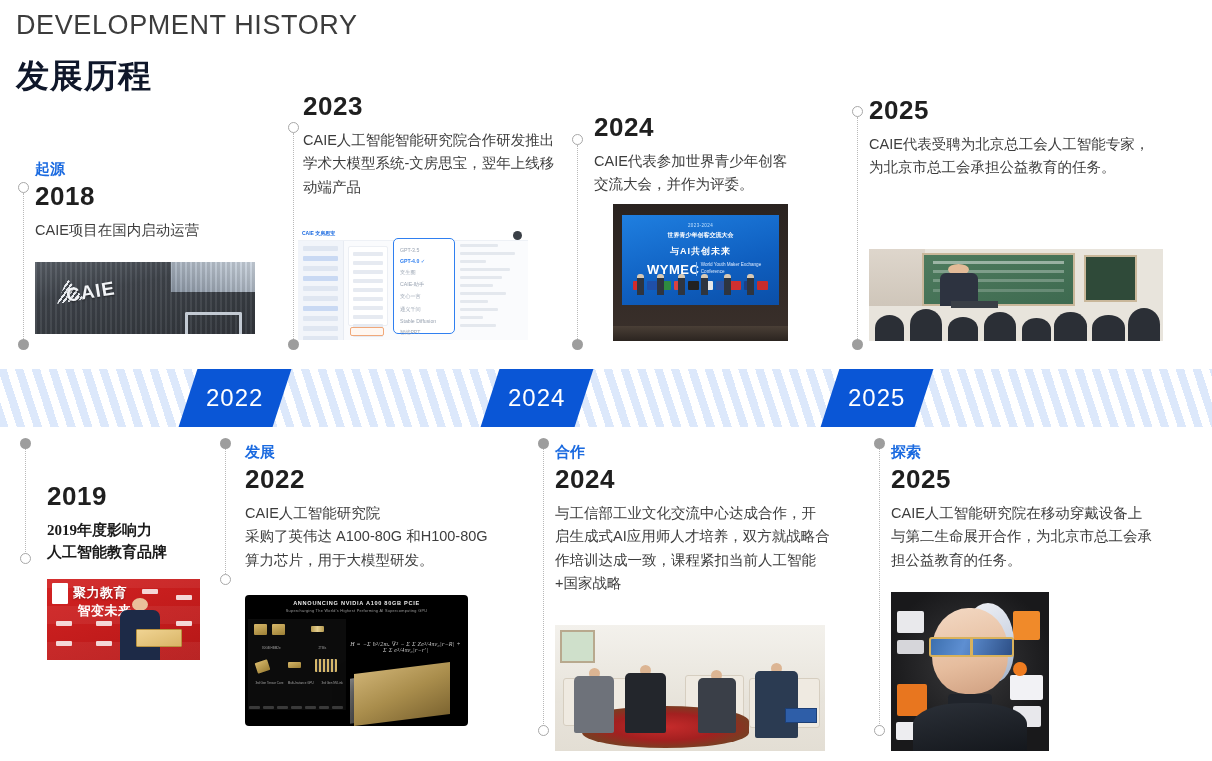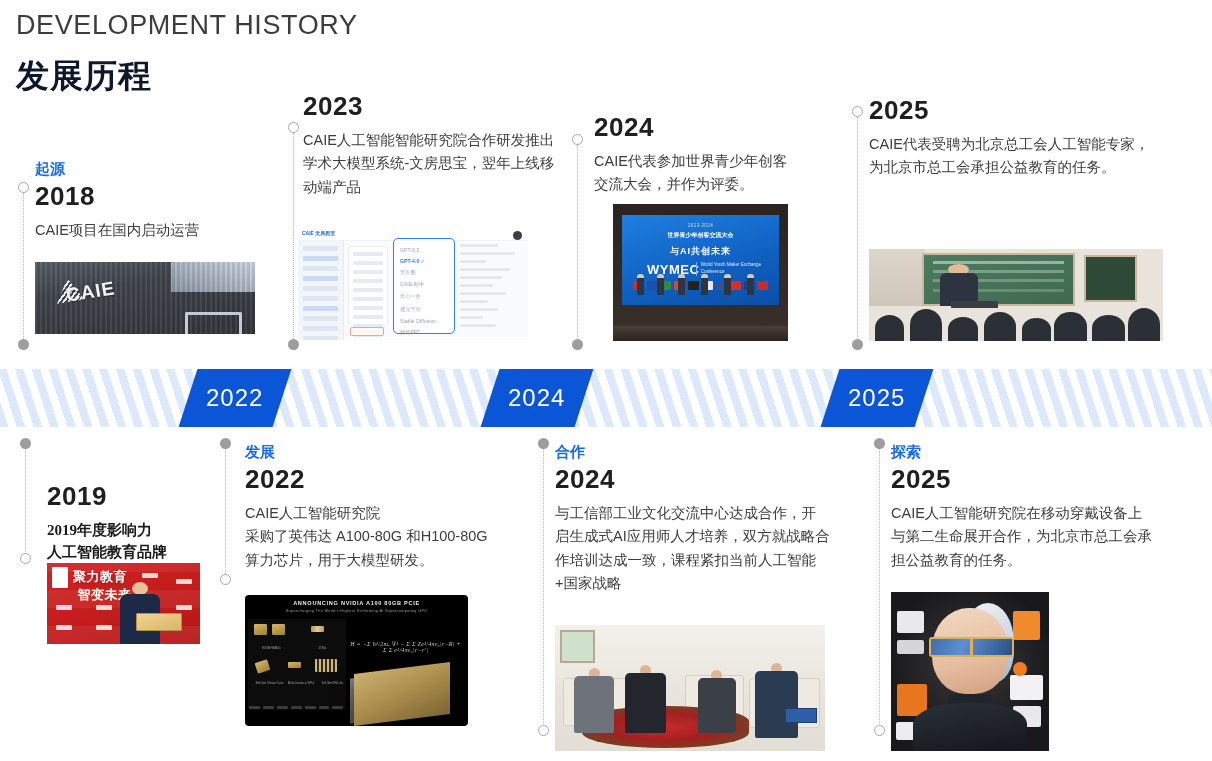--- a/index.html
+++ b/index.html
@@ -240,21 +240,21 @@
   }
   .ph-class .students {
     position: absolute; left: 0; right: 0; bottom: 0; height: 40%;
   }
   .ph-class .s {
     position: absolute; bottom: 0; border-radius: 50% 50% 0 0;
     background: #2b2f36;
   }
 
   
-  .ph-award { background: linear-gradient(160deg,#d32222 0%,#b51717 100%); }
+  .ph-award { background: linear-gradient(160deg,#d32222 0%,#b51717 100%); margin-top: 16px; }
   .ph-award .hl {
     position: absolute; left: 0; right: 0; top: 0; height: 100%;
     background: repeating-linear-gradient(0deg, rgba(255,255,255,.06) 0 18px, transparent 18px 36px);
   }
   .ph-award .bigt {
     position: absolute; left: 17%; top: 6%;
     color: #ffffff; font-size: 13px; font-weight: 800; letter-spacing: .5px;
     text-shadow: 0 1px 2px rgba(0,0,0,.3);
   }
   .ph-award .bigt2 {

